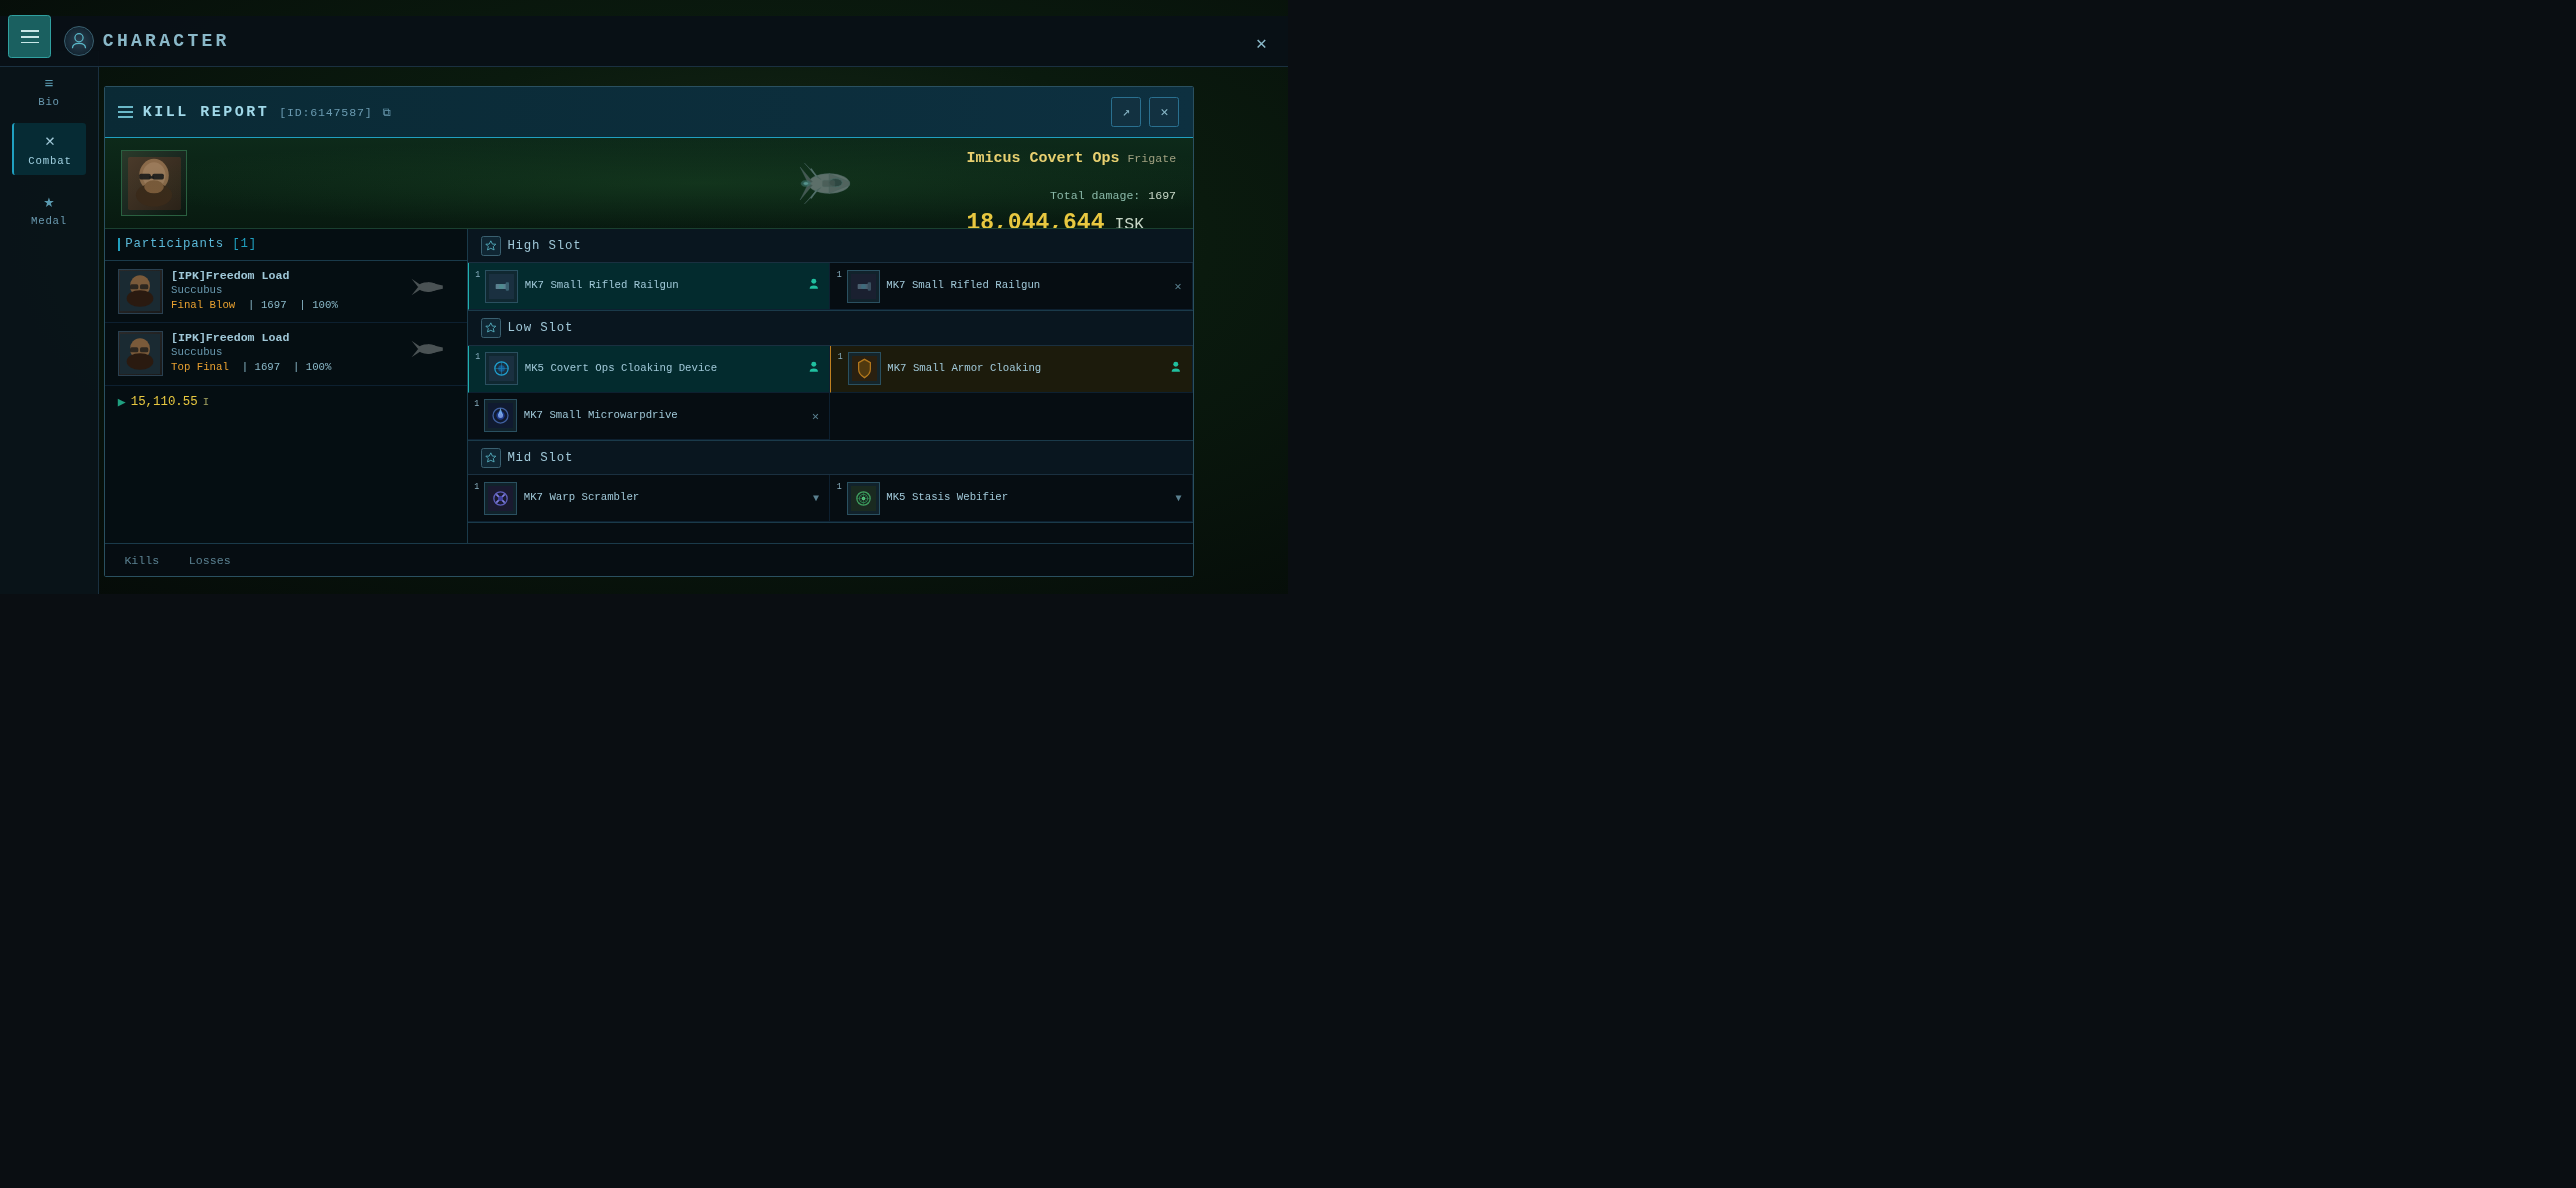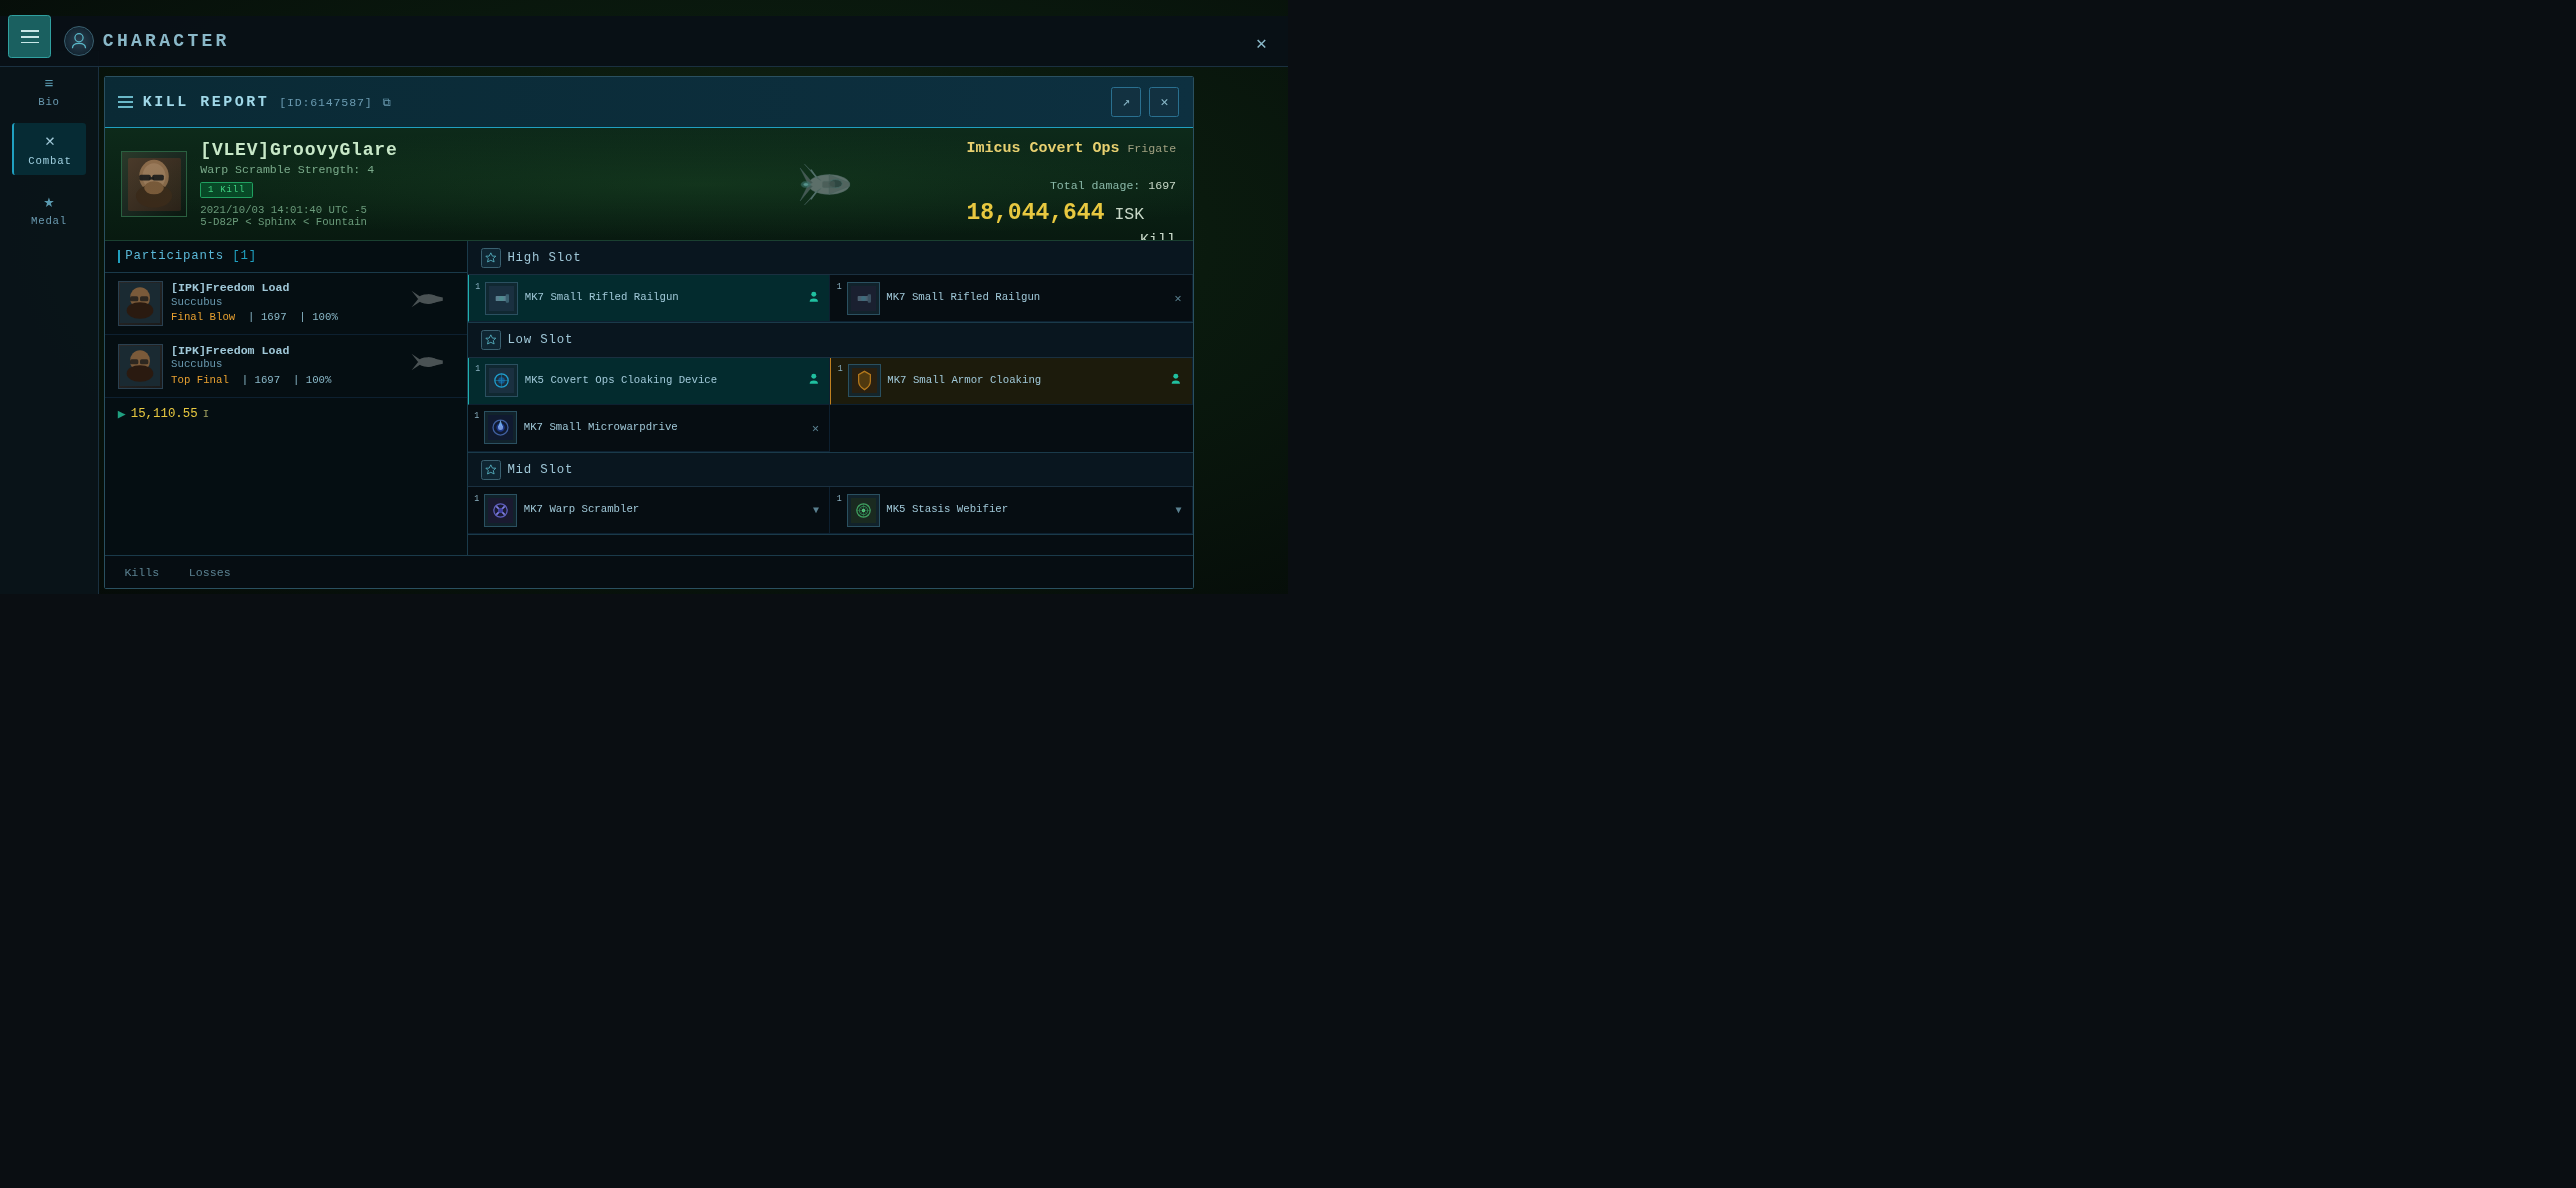--- a/index.html
+++ b/index.html
@@ -127,21 +127,21 @@
       left: 97px;
       top: 0;
       right: 0;
       bottom: 0;
     }
 
     
     .kill-report {
       position: absolute;
       left: 6.6px;
-      top: 25px;
+      top: 35px;
       width: 1090px;
       background: rgba(8, 18, 22, 0.97);
       border: 0.8px solid #2a5060;
       border-radius: 1.7px;
       overflow: hidden;
     }
 
     .kill-report-header {
       background: linear-gradient(90deg, #0a2a35 0%, #0d3040 100%);
       border-bottom: 1.7px solid #20a0c0;
@@ -629,29 +629,20 @@
           <svg width="46" height="53" viewBox="0 0 56 64">
             <ellipse cx="28" cy="22" rx="18" ry="20" fill="#8a6a4a"></ellipse>
             <ellipse cx="28" cy="22" rx="14" ry="16" fill="#9a7a5a"></ellipse>
             <rect x="10" y="20" width="14" height="7" rx="2" fill="#1a1a1a" opacity="0.9"></rect>
             <rect x="26" y="20" width="14" height="7" rx="2" fill="#1a1a1a" opacity="0.9"></rect>
             <rect x="22" y="23" width="6" height="3" fill="#1a1a1a" opacity="0.9"></rect>
             <ellipse cx="28" cy="46" rx="22" ry="14" fill="#3a2a1a"></ellipse>
             <ellipse cx="28" cy="36" rx="12" ry="8" fill="#7a5a3a"></ellipse>
           </svg>
         </div>
-      </div>
-      <div class="victim-info">
-        <div class="victim-name">[VLEV]GroovyGlare</div>
-        <div class="victim-stat">Warp Scramble Strength: 4</div>
-        <div>
-          <span class="kill-badge">1 Kill</span>
-        </div>
-        <div class="kill-time">2021/10/03 14:01:40 UTC -5</div>
-        <div class="kill-location">5-D82P &lt; Sphinx &lt; Fountain</div>
       </div>
 
       <div class="ship-display">
         <svg class="ship-svg" viewBox="0 0 160 120">
 
           <g fill="#8a9898" stroke="#5a7878" stroke-width="0.5" opacity="0.85">
 
             <ellipse cx="80" cy="60" rx="25" ry="12" fill="#7a8888"></ellipse>
 
             <polygon points="80,48 105,58 105,62 80,72" fill="#6a7878"></polygon>

